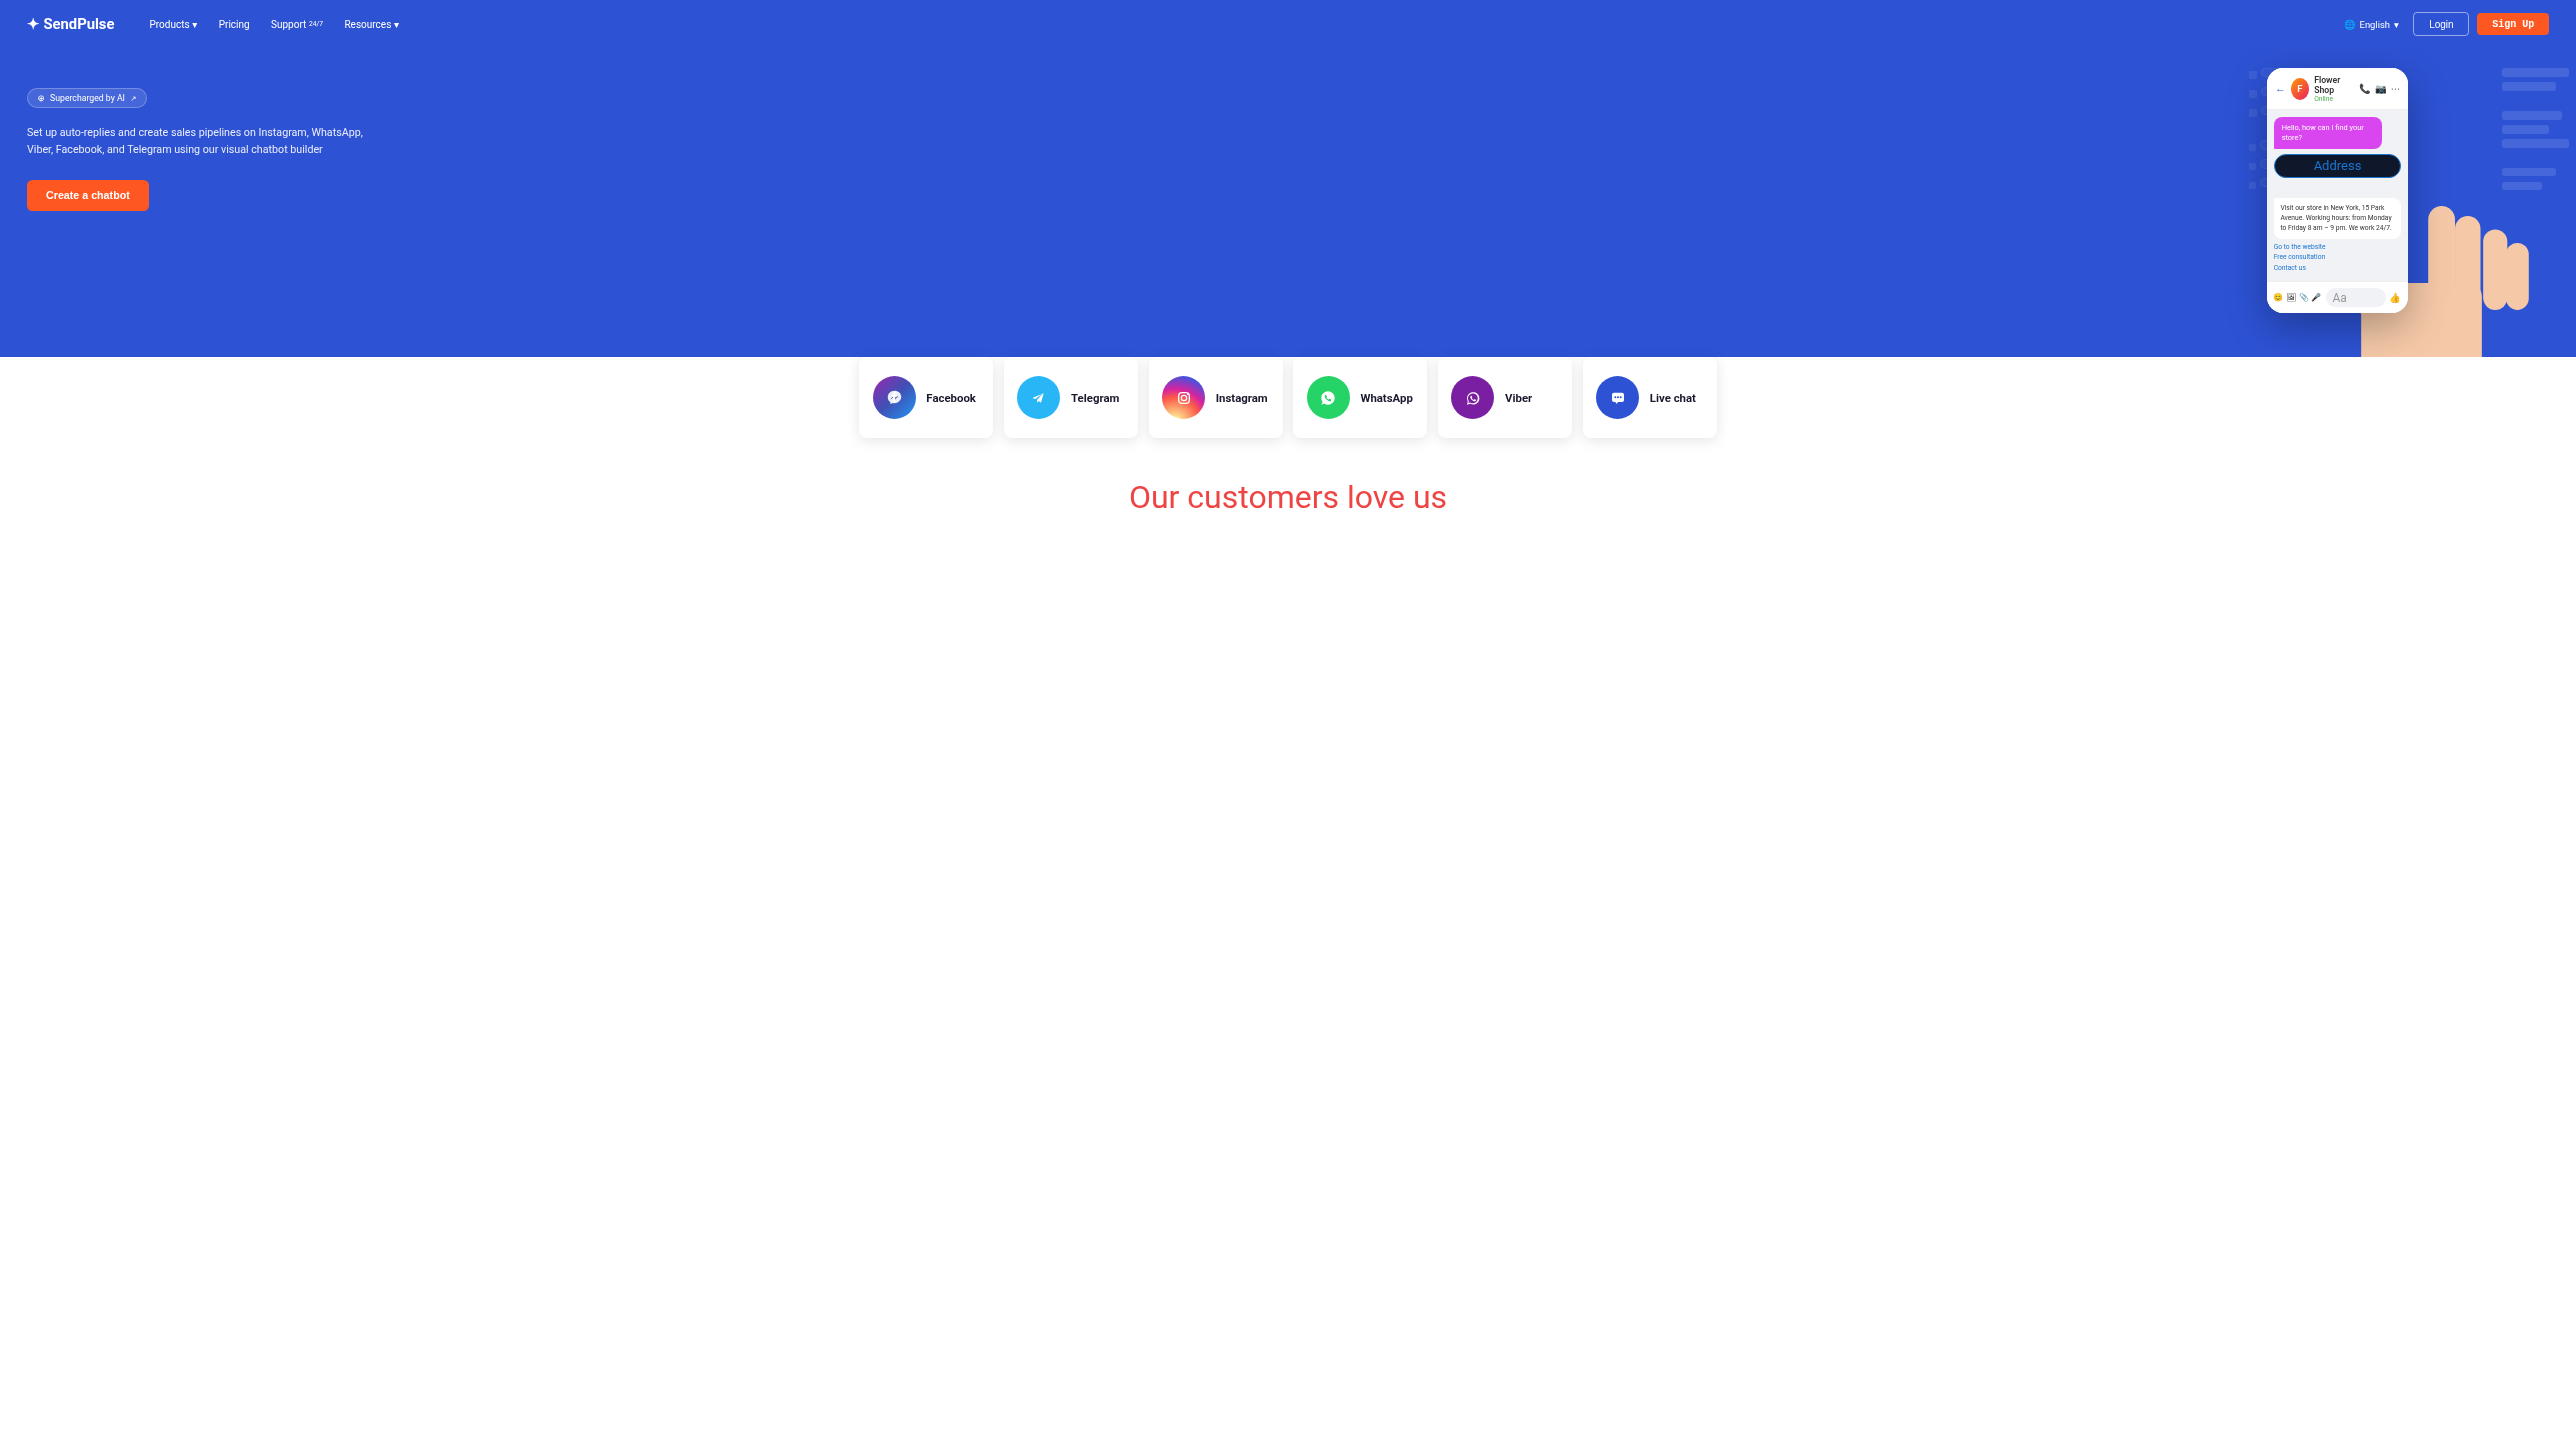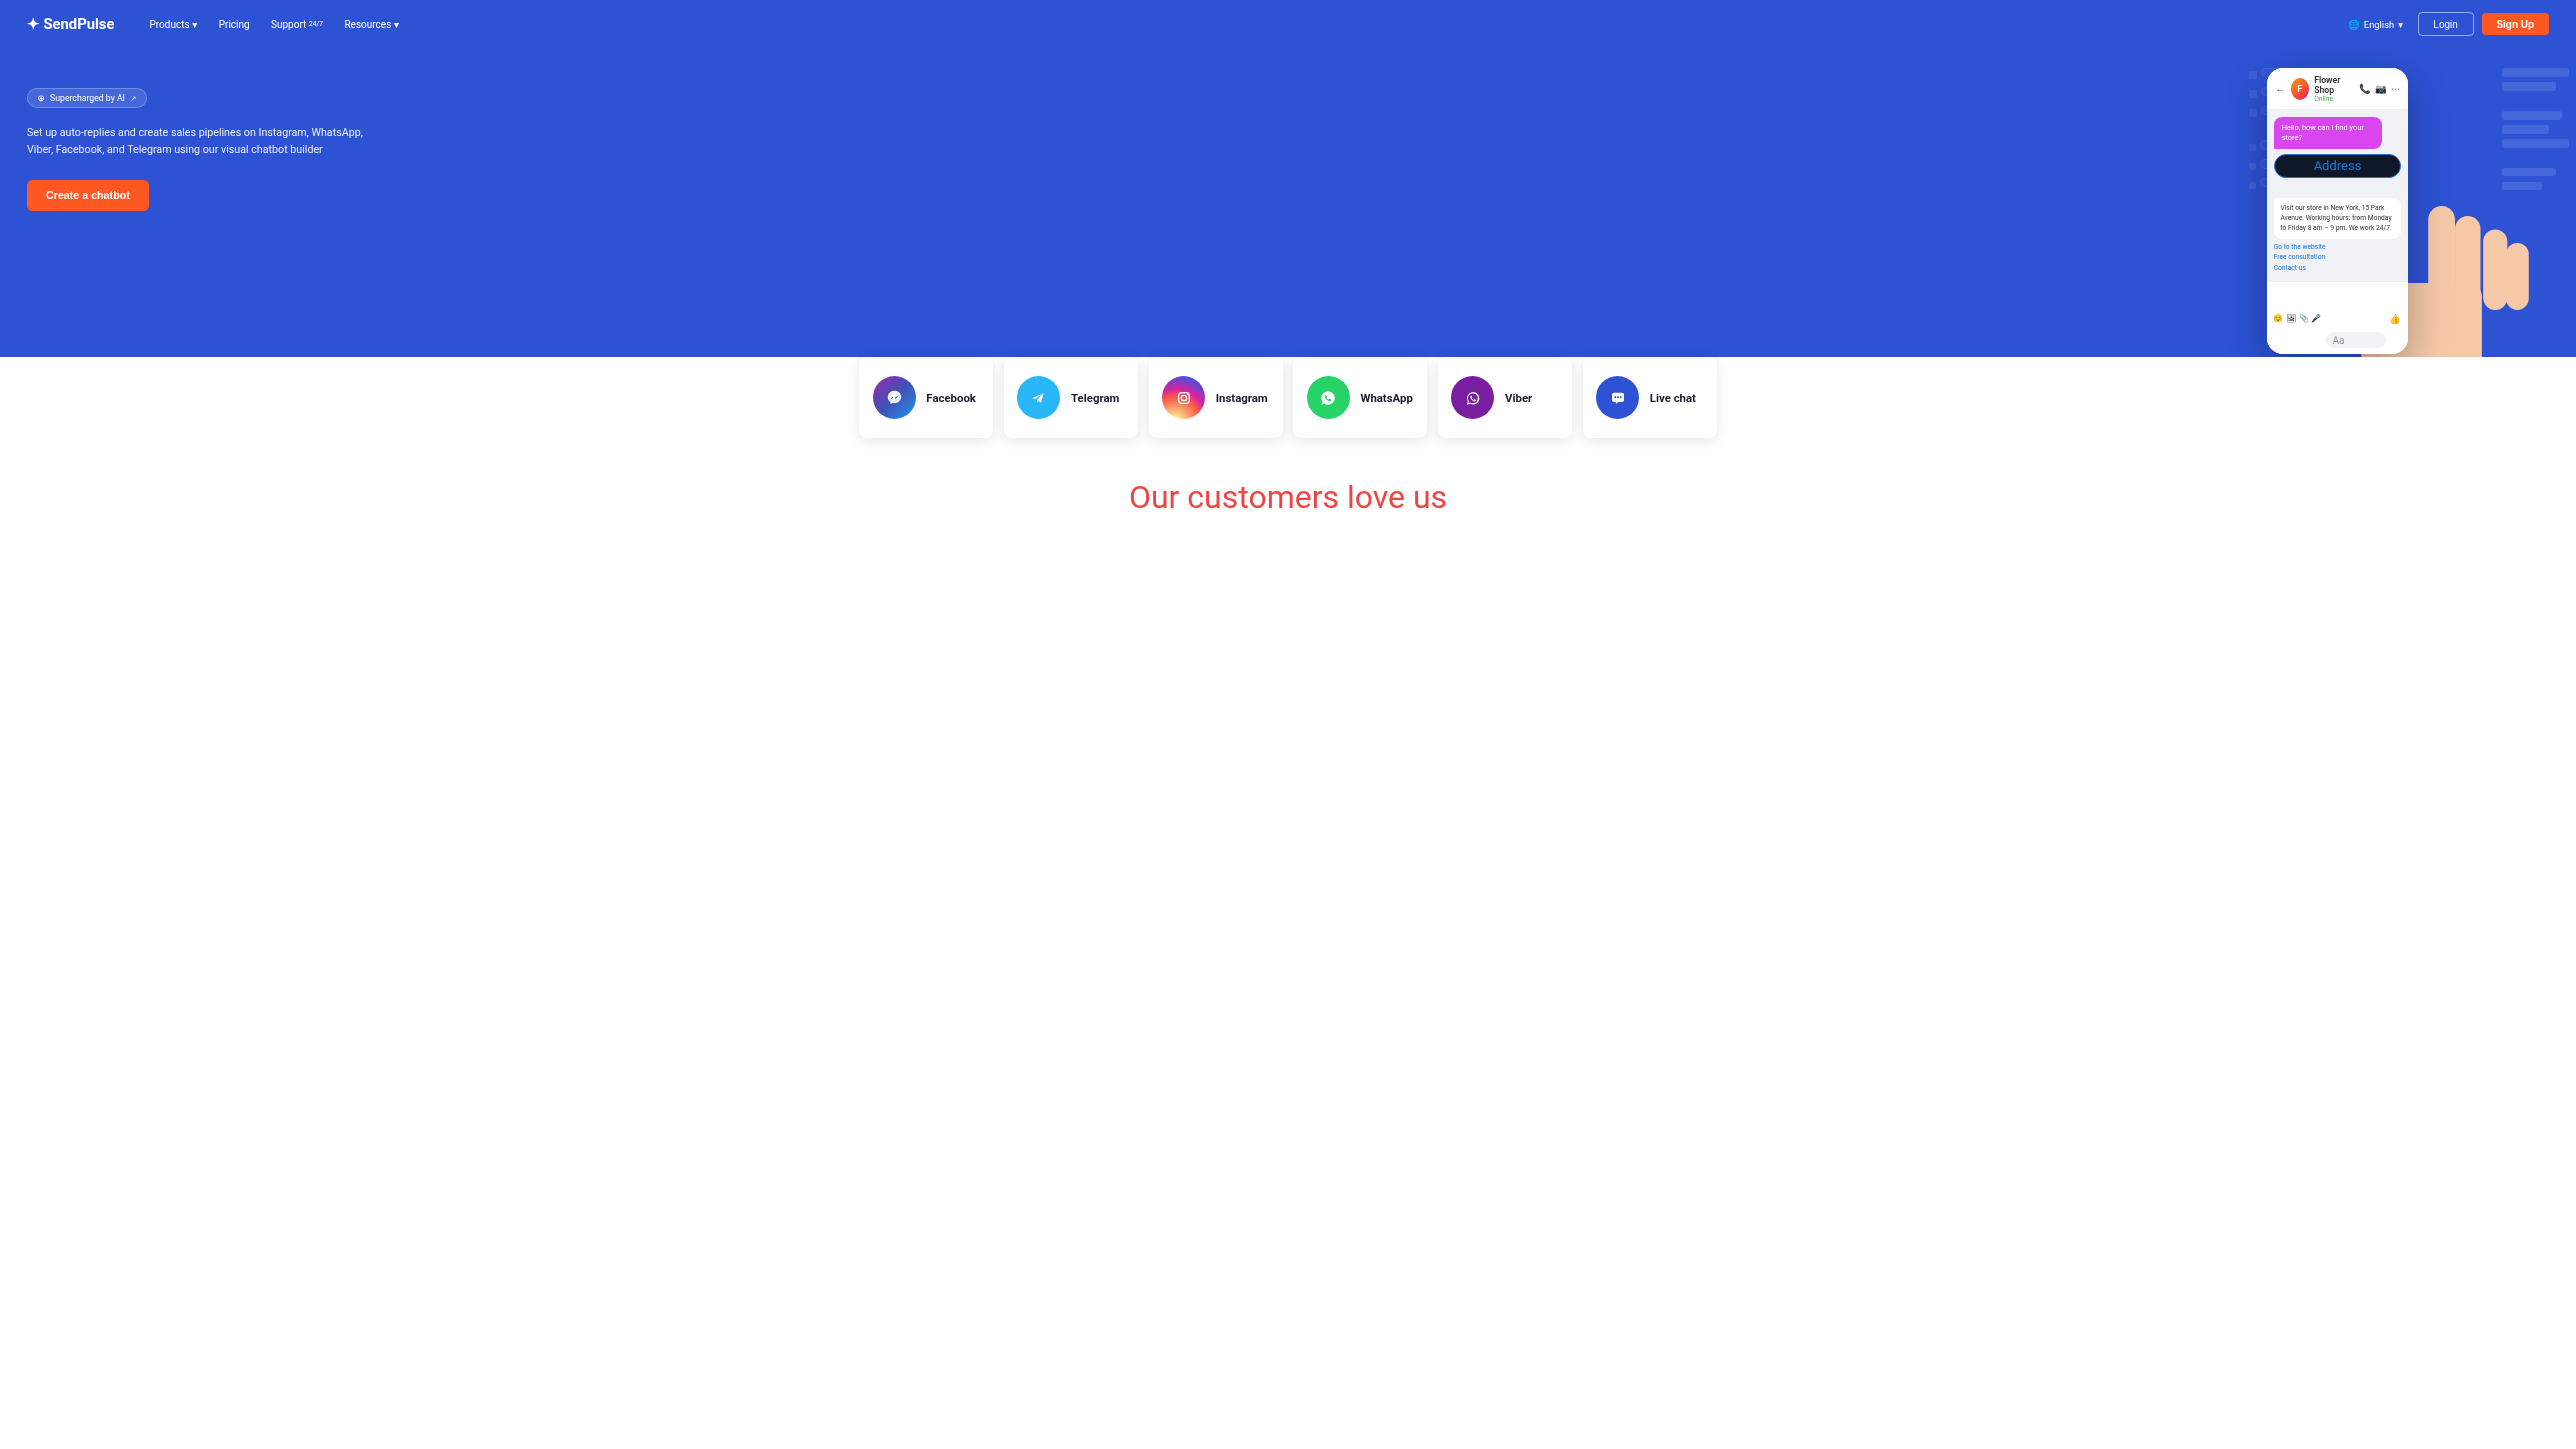--- a/index.html
+++ b/index.html
@@ -69,20 +69,21 @@
     }
     .btn-signup {
       background: #ff5722;
       color: #fff;
       border: none;
       padding: 5.4px 14.8px;
       border-radius: 4px;
       font-size: 10px;
       cursor: pointer;
       font-weight: 600;
+      font-family: Liberation Mono, monospace;
     }
 
     
     .hero {
       background: #2d52d4;
       min-height: 389px;
       position: relative;
       overflow: hidden;
       padding: 40px 27px 107px;
       display: flex;
@@ -200,23 +201,22 @@
       align-items: center;
       gap: 4px;
       border-top: 0.7px solid #eee;
     }
     .phone-footer-icons { display: flex; gap: 2.7px; }
     .phone-input {
       flex: 1;
       background: #f0f2f5;
       border-radius: 13.4px;
       padding: 2.7px 6.7px;
-      font-size: 10px;
+      font-size: 12px;
       color: #999;
-      margin-top: 44px;
     }
 
     
     .bg-deco {
       position: absolute;
       right: 201px;
       top: 13.4px;
       opacity: 0.25;
     }
     .deco-box {

